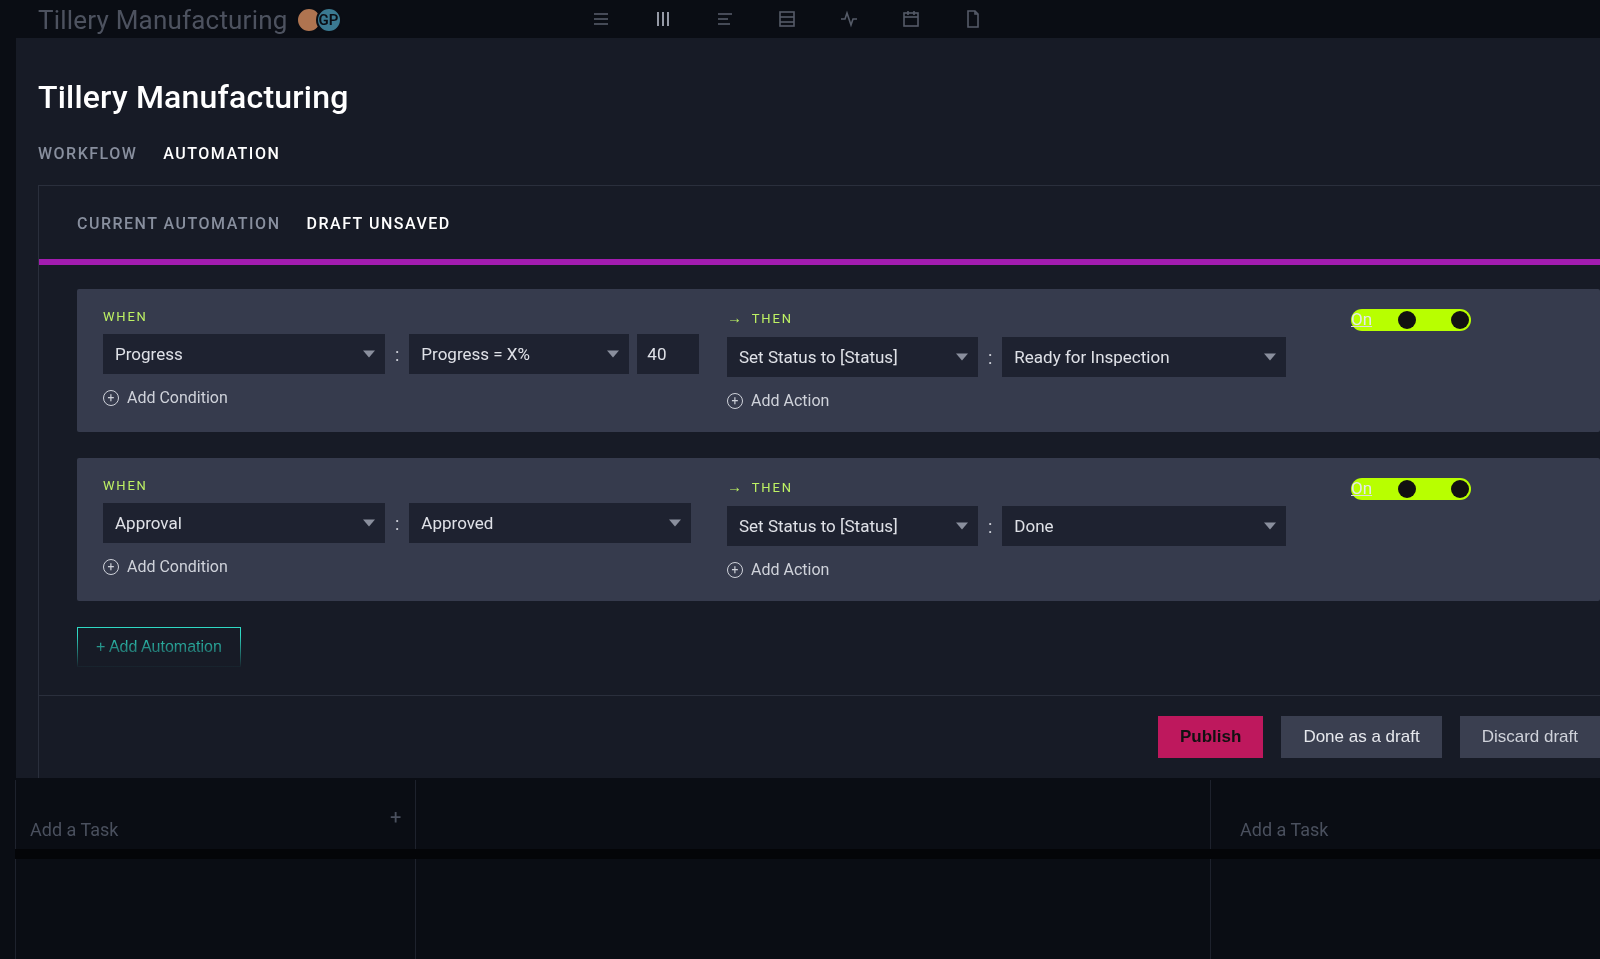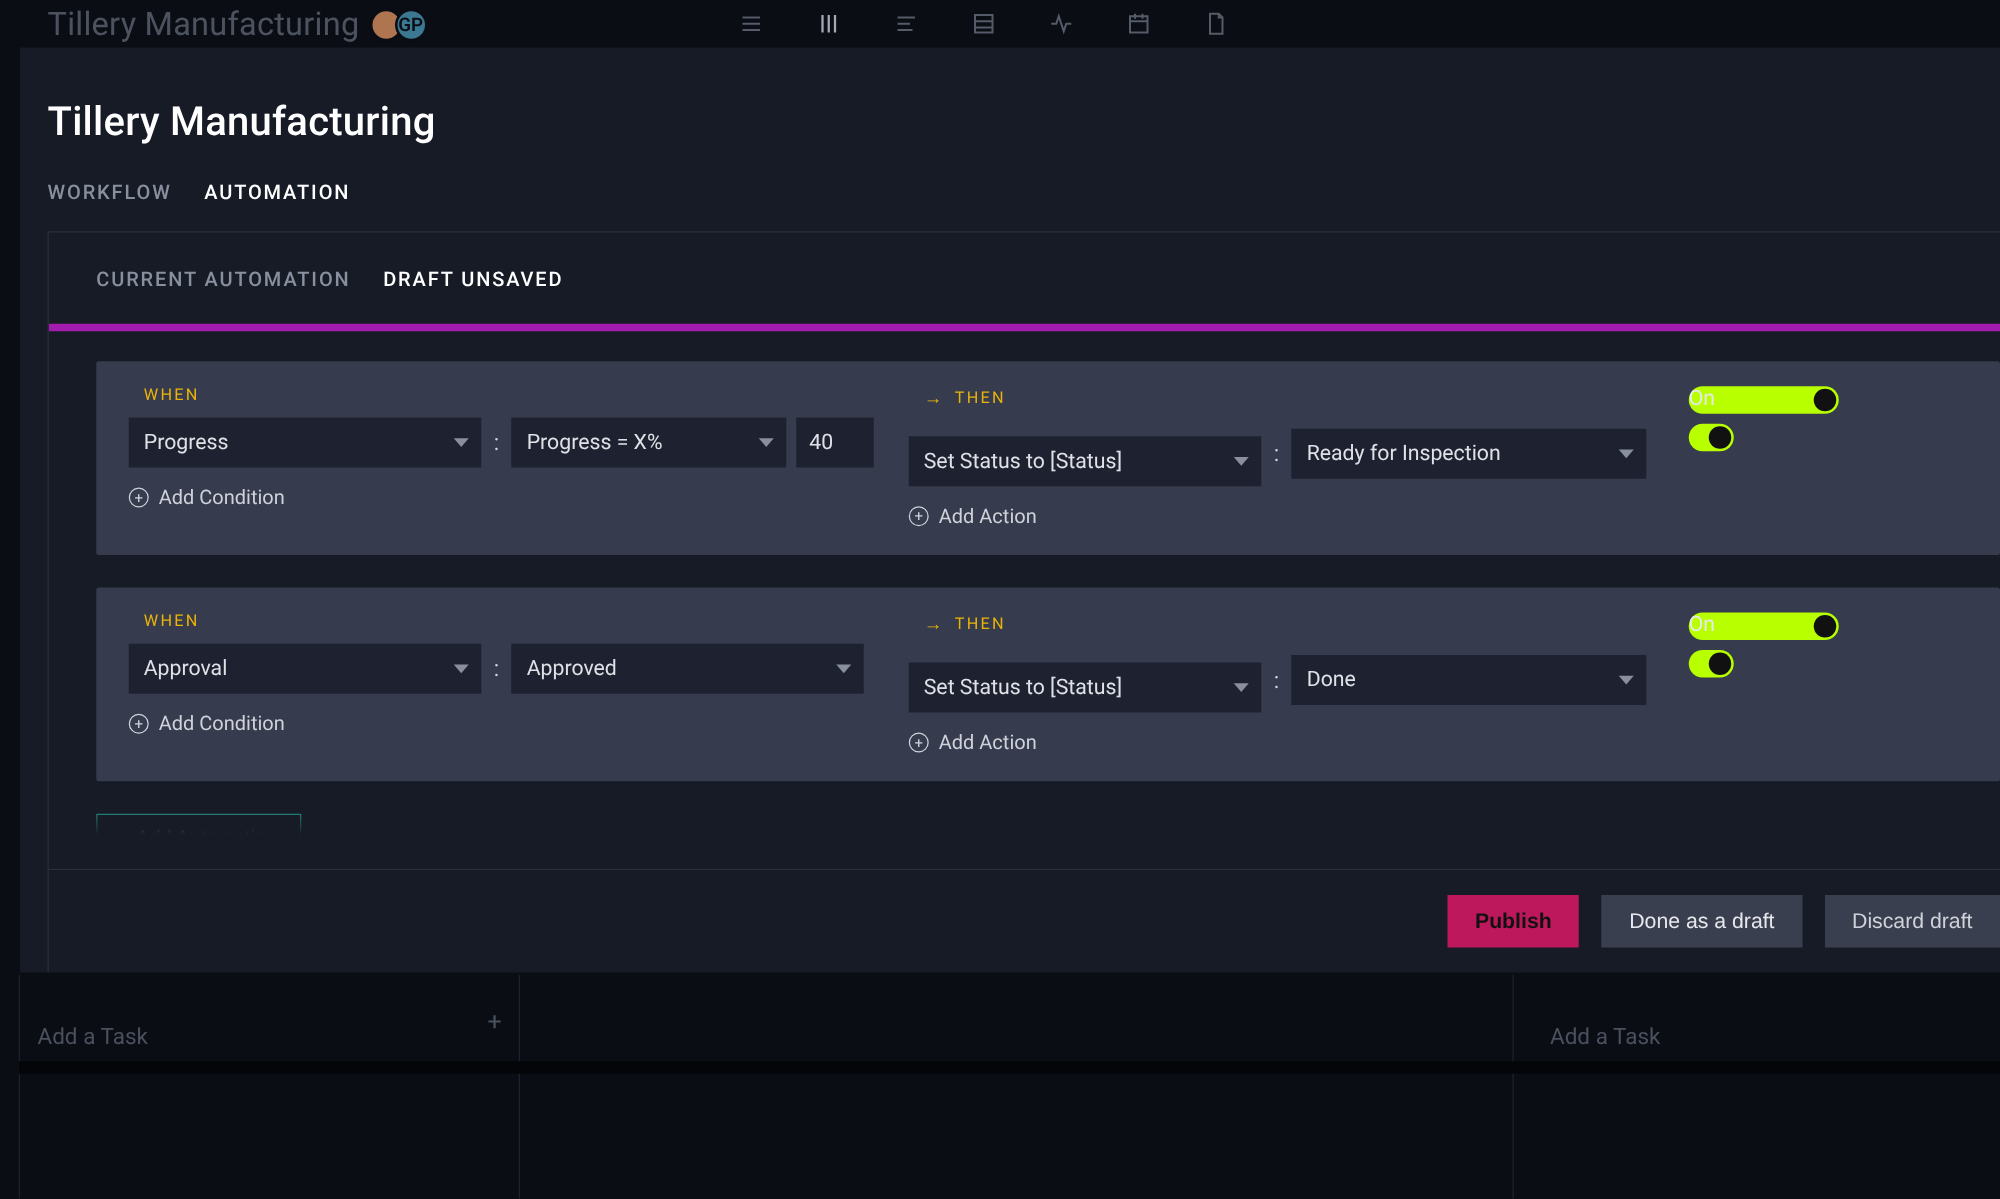--- a/index.html
+++ b/index.html
@@ -92,21 +92,21 @@
     background: #363b4d;
     border-radius: 2px;
     padding: 20px 26px 22px 26px;
     margin-bottom: 26px;
     display:flex;
     gap: 24px;
   }
   .rule-col { flex:0 0 600px; display:flex; flex-direction:column; }
   .rule-col.then { flex:0 0 600px; }
   .rule-col.toggle { flex:0 0 120px; align-items:flex-start; padding-top:0;}
-  .sec-label { font-size:13px; letter-spacing:1.8px; color:#eab308; margin-bottom:10px; display:flex; align-items:center; gap:8px;margin-left:12px;}
+  .sec-label { font-size:13px; letter-spacing:1.8px; color:#bef264; margin-bottom:10px; display:flex; align-items:center; gap:8px;}
   .sec-label .arrow { font-size:15px; }
 
   .row { display:flex; align-items:center; gap:8px; }
   .sep { color:#cfd2da; font-size:18px; padding:0 2px;}
   .dd {
     background:#1e2230;
     height:40px;
     display:flex; align-items:center;
     padding: 0 12px;
     color:#dfe1e7;
@@ -114,30 +114,30 @@
     position:relative;
     cursor:pointer;
   }
   .dd .caret {
     position:absolute; right:10px; top:50%; transform:translateY(-50%);
     width:0;height:0;border-left:6px solid transparent;border-right:6px solid transparent;border-top:7px solid #8a8f9d;
   }
   .dd.w280 { width:282px; }
   .dd.w220 { width:220px; }
   .dd.w60 { width:62px; padding:0 10px;}
-  .dd.w280b { width:282px;margin-top:12px; }
+  .dd.w280b { width:251px; }
   .dd.w284 { width:284px; }
 
   .addline { display:flex; align-items:center; gap:8px; margin-top:14px; color:#cfd2da; font-size:16px; cursor:pointer;}
   .addline .pluscircle {
     width:16px;height:16px;border:1.5px solid #cfd2da;border-radius:50%;
     display:flex;align-items:center;justify-content:center;font-size:12px;line-height:1;
   }
 
-  .toggle-wrap { display:flex; flex-direction:column; align-items:flex-start; gap:10px; padding-top:0;}
+  .toggle-wrap { display:flex; flex-direction:row; align-items:flex-start; gap:10px; padding-top:0;text-decoration:underline;}
   .toggle-label { font-size:17px; color:#e6e8ed; }
   .toggle {
     width:36px;height:22px;background:#b8ff00;border-radius:11px;position:relative;cursor:pointer;
   }
   .toggle::after{
     content:"";position:absolute;right:2px;top:2px;width:18px;height:18px;background:#111;border-radius:50%;
   }
 
   .add-automation-btn {
     display:inline-flex; align-items:center; gap:8px;

